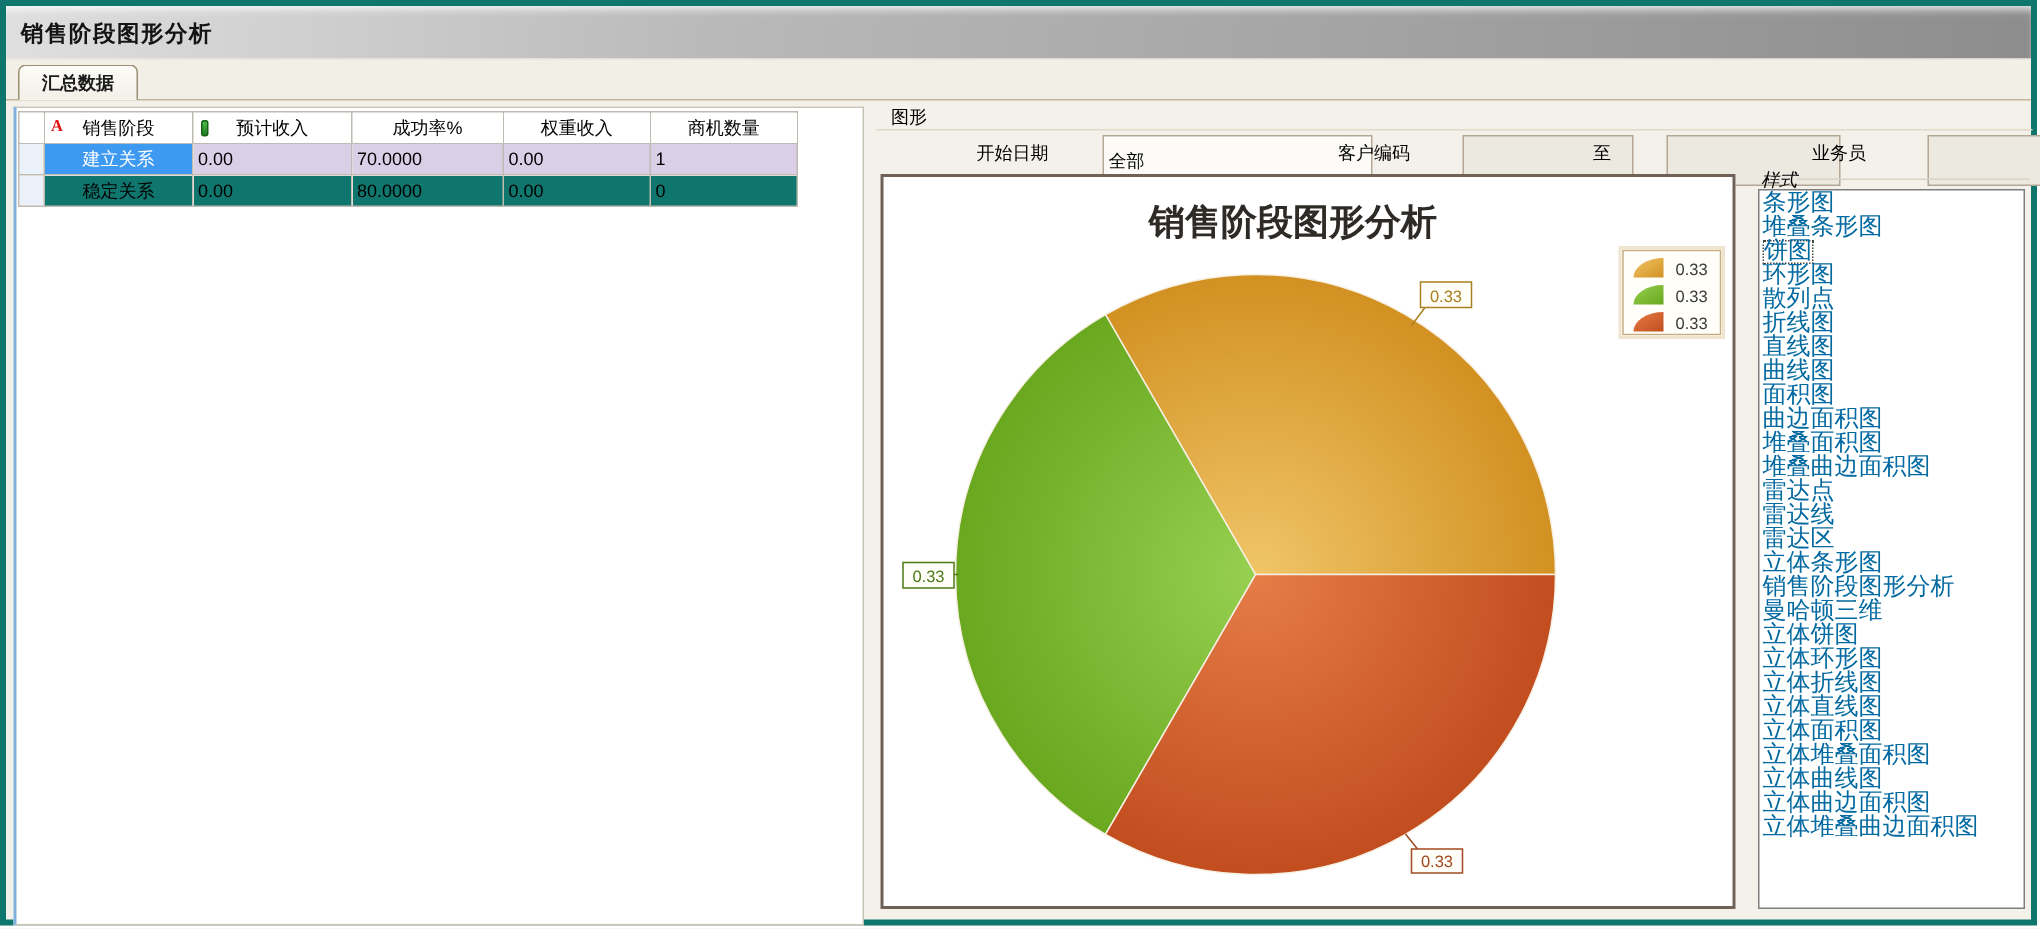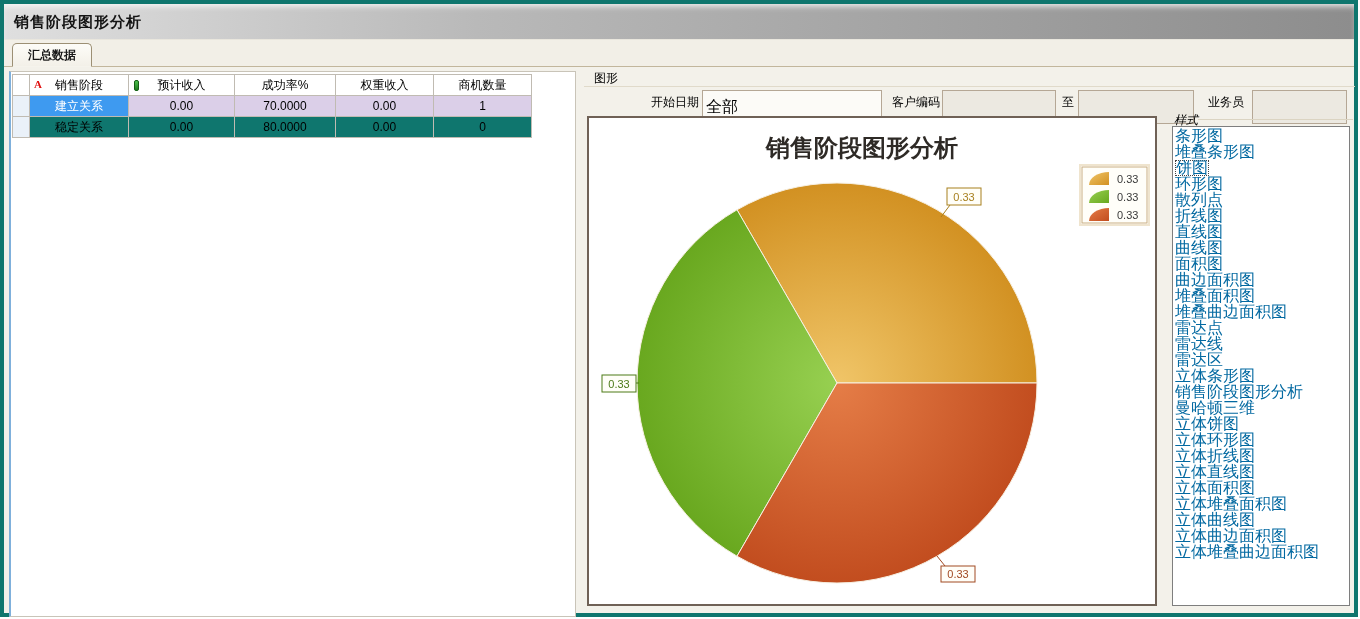--- a/index.html
+++ b/index.html
@@ -35,41 +35,41 @@
     margin:2px 0 0 1px; font-size:12px; color:#000; }
   table.grid td, table.grid th { border:1px solid #C0BBB2; height:21px;
     overflow:hidden; white-space:nowrap; font-weight:normal; padding:0 3px; }
   th.hdr { position:relative; background:#FFFFFF; text-align:center; }
   td.rowhdr { background:#EAF1F9; }
   .icon-a { position:absolute; left:4px; top:3px; color:#E01010;
     font-weight:bold; font-size:11px; font-family:"Liberation Serif",serif; }
   .icon-pill { position:absolute; left:5px; top:5px; width:5px; height:11px;
     background:linear-gradient(#4DC04D,#1E7A1E); border:1px solid #156015;
     border-radius:2px; }
-  td.num { text-align:center; }
+  td.num { text-align:left; }
   td.stage { text-align:center; }
   tr.r1 td.stage { background:#3E9AF0; color:#fff; }
   tr.r1 td.num { background:#DBCFE8; }
   tr.r2 td { background:#0f766e; }
   tr.r2 td.rowhdr { background:#EAF1F9; }
   tr.r3 td { background:#FFFFFF; }
   tr.r3 td.rowhdr { background:#EAF1F9; }
 
   
   .right-panel { position:absolute; left:578px; top:0; width:775px; height:549px; }
   .groupbox-label { position:absolute; font-size:12px; color:#000; }
   .gp-graph-label { left:12px; top:2px; }
   .gp-graph-line { position:absolute; left:2px; top:18px; right:2px;
     border-top:1px solid #E0DACA; }
 
   .form-label { position:absolute; top:26px; font-size:12px; color:#000;
     text-align:right; }
   .form-input { position:absolute; top:22px; height:21px;
-    border:1px solid #B5A795; background:#ECE9E1; font-size:16px;
-    padding:16px 3px; color:#000; font-family:"Liberation Sans",sans-serif; }
+    border:1px solid #B5A795; background:#ECE9E1; font-size:12px;
+    padding:16px 3px; color:#000; font-family:"Liberation Sans",sans-serif;margin-left:33px; }
   .form-input.enabled { background:#FCFBF7; }
 
   .chart-box { position:absolute; left:5px; top:48px; width:570px; height:490px;
     background:#fff; border:2px solid #6F6156; }
 
   .gp-style-label { left:592px; top:44px;font-style:italic; }
   .gp-style-line { position:absolute; left:616px; top:51px; right:4px;
     border-top:1px solid #DBD4C2; }
   .style-list { position:absolute; left:590px; top:58px; width:178px;
     height:480px; border:1px solid #7E7E7E; background:#fff; overflow:hidden;

